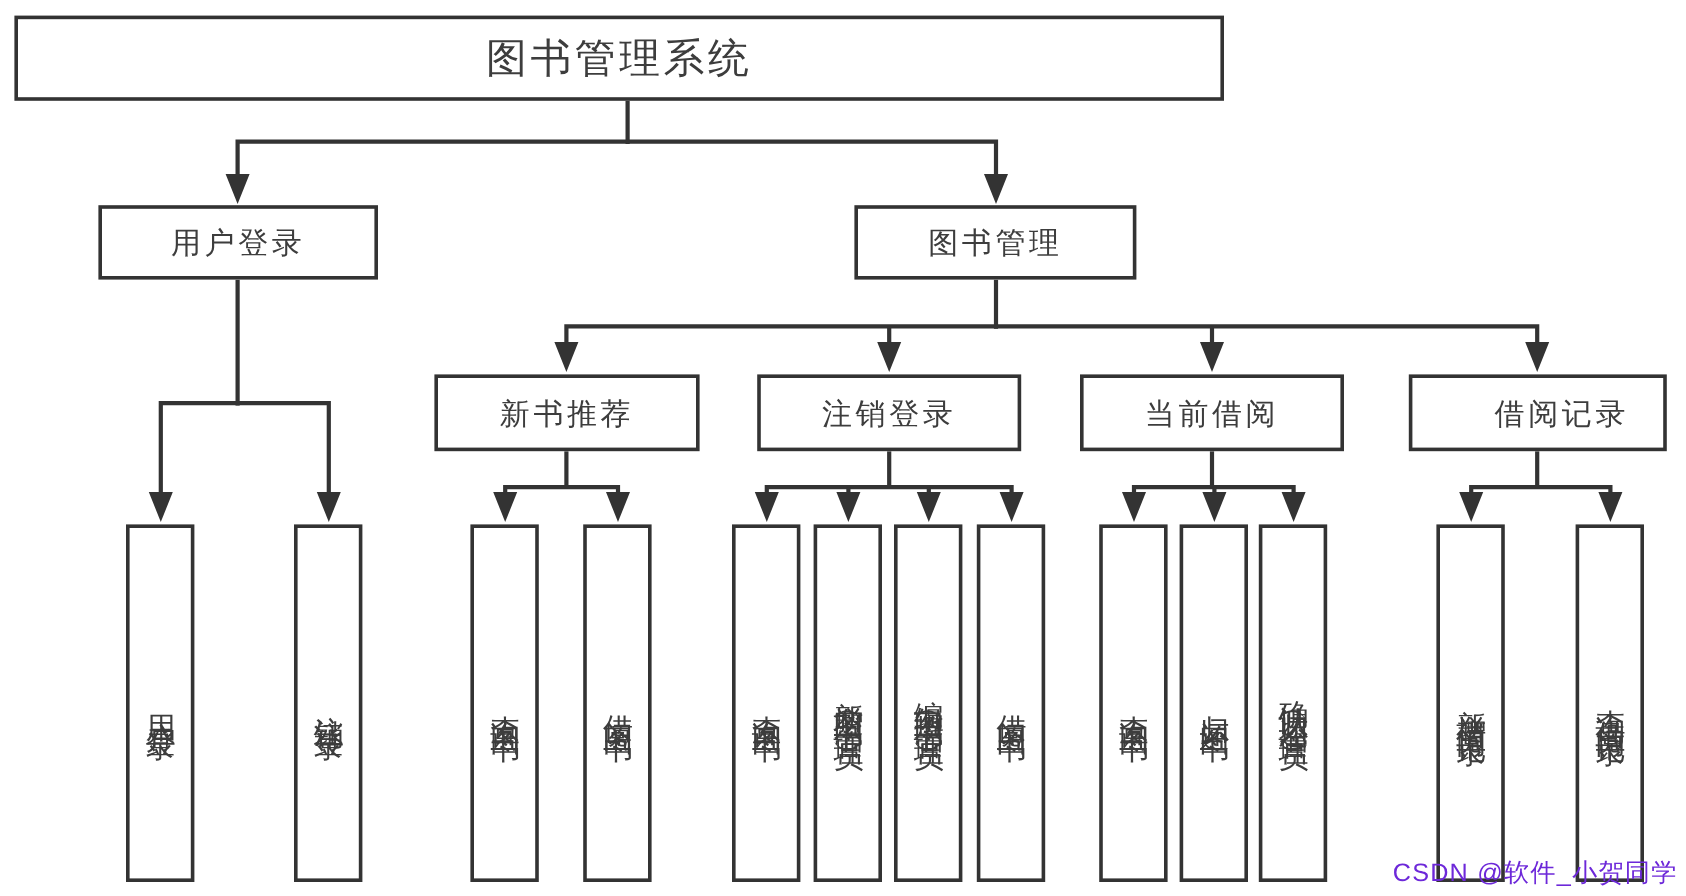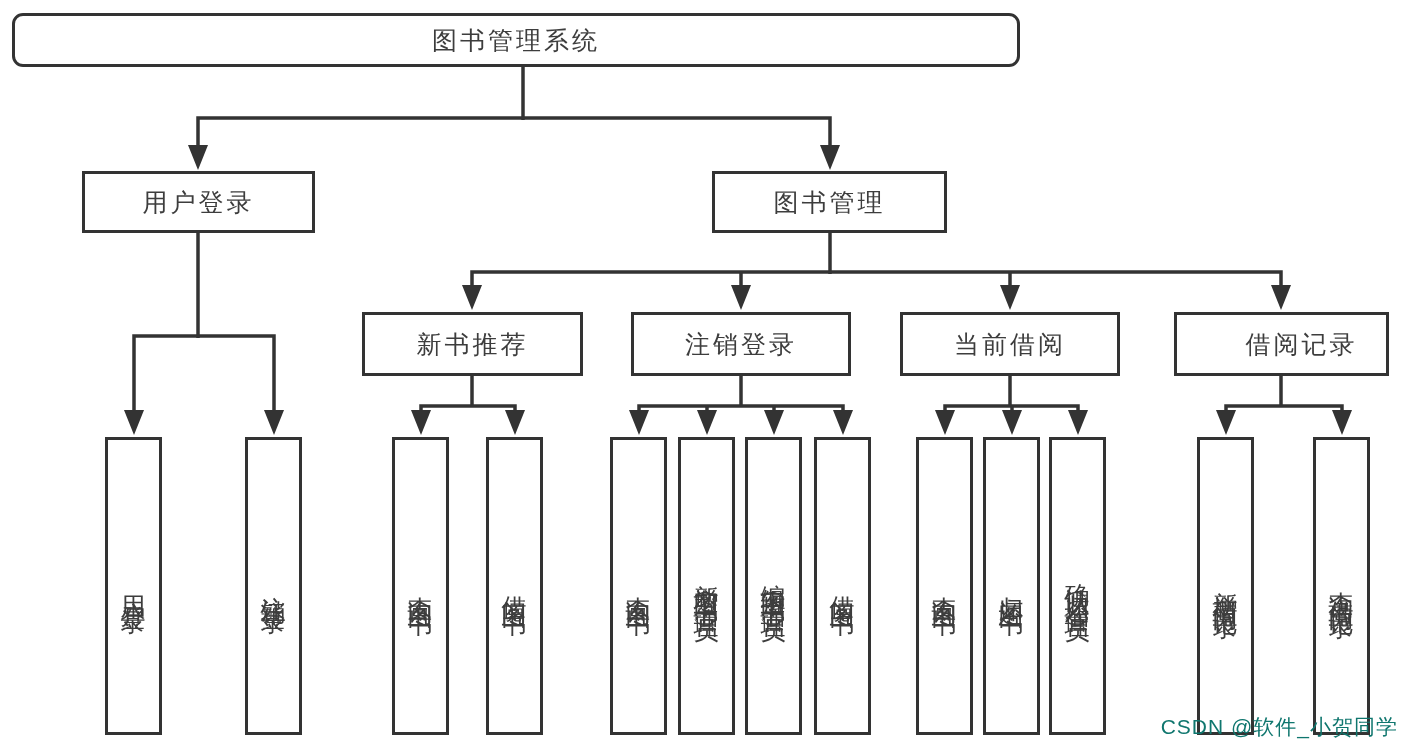--- a/index.html
+++ b/index.html
@@ -30,44 +30,43 @@
     align-items: center;
     justify-content: center;
     text-align: center;
   }
   .hnode {
     font-size: 25px;
     letter-spacing: 3px;
     white-space: nowrap;
   }
   .root-node {
-    left: 12px; top: 13px; width: 1008px; height: 54px;
-    font-size: 25px;
-    border-radius: 11px;
+    left: 12px; top: 13px; width: 1008px; height: 71px;
+    font-size: 34px;
   }
   .vnode {
     top: 437px;
     width: 57px;
     height: 298px;
   }
   .vtext {
     writing-mode: vertical-rl;
     text-orientation: mixed;
     font-size: 25px;
     line-height: 1.04;
     letter-spacing: 5px;
     color: #3d3d3d;
   }
   .watermark {
     position: absolute;
     right: 7px;
     bottom: 6px;
     font-size: 21px;
     letter-spacing: 1px;
-    color: #0f766e;
+    color: #6d28d9;
     white-space: nowrap;
   }
 </style>
 </head>
 <body>
 
 <div class="canvas">
 
   <svg class="connectors" width="1405" height="747" viewBox="0 0 1405 747">
     <g stroke="#333333" stroke-width="3.5" fill="none">

